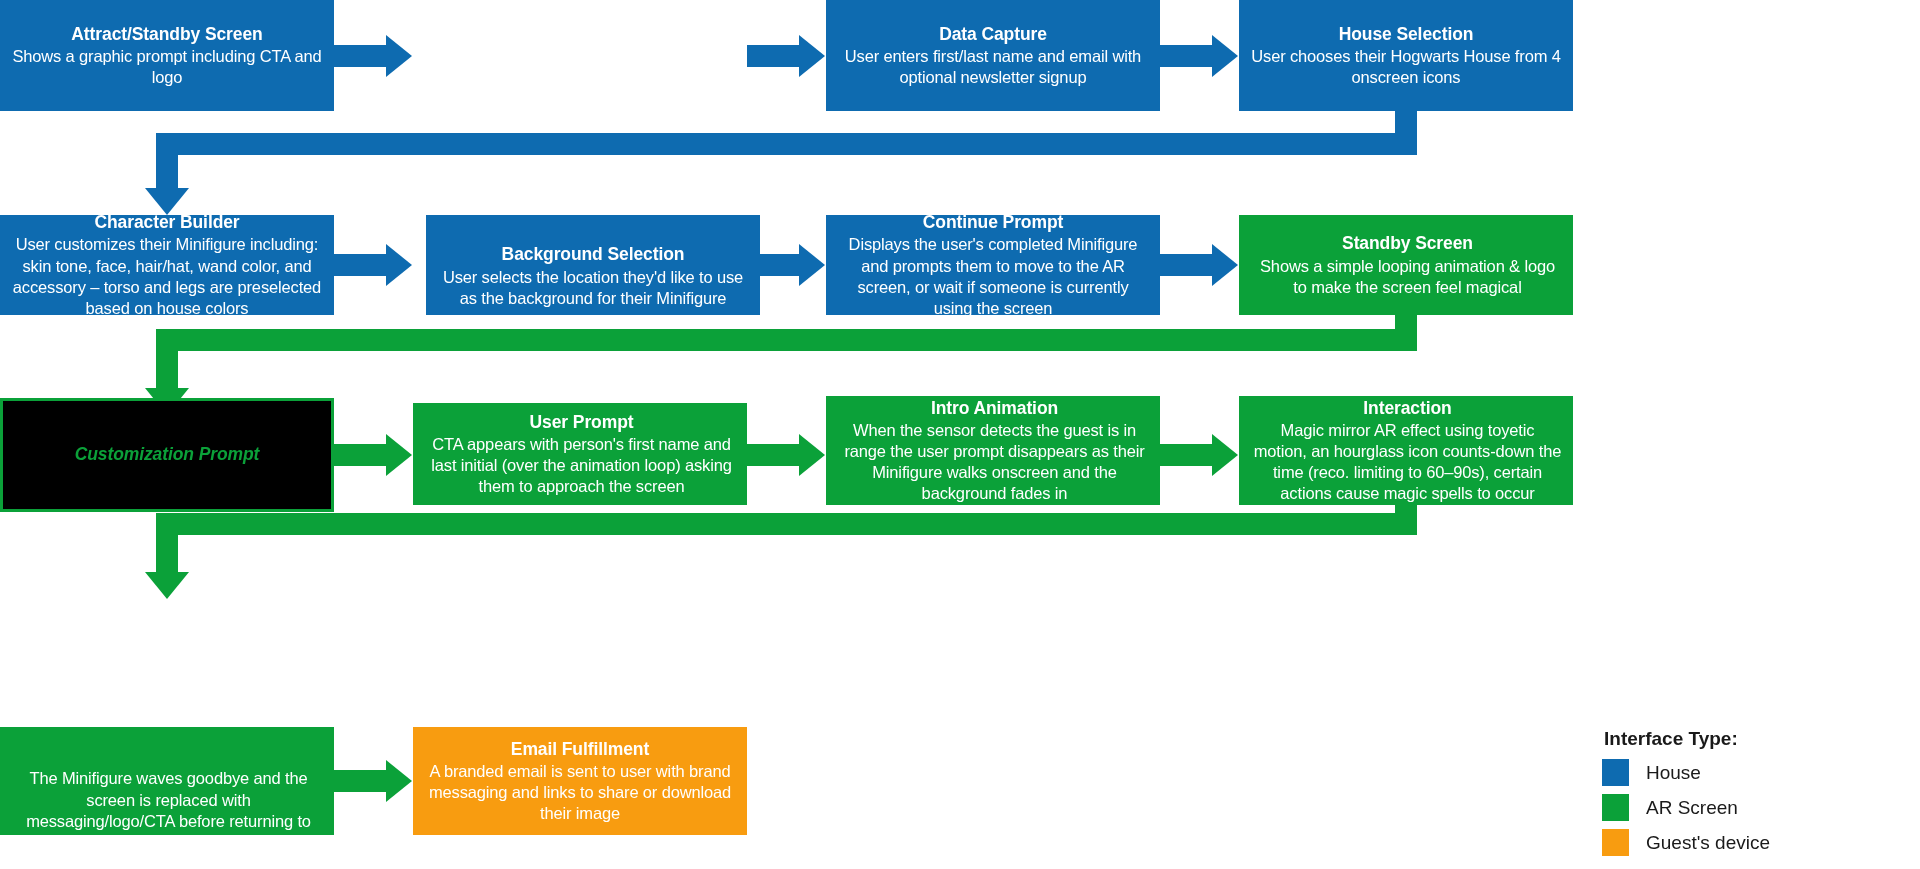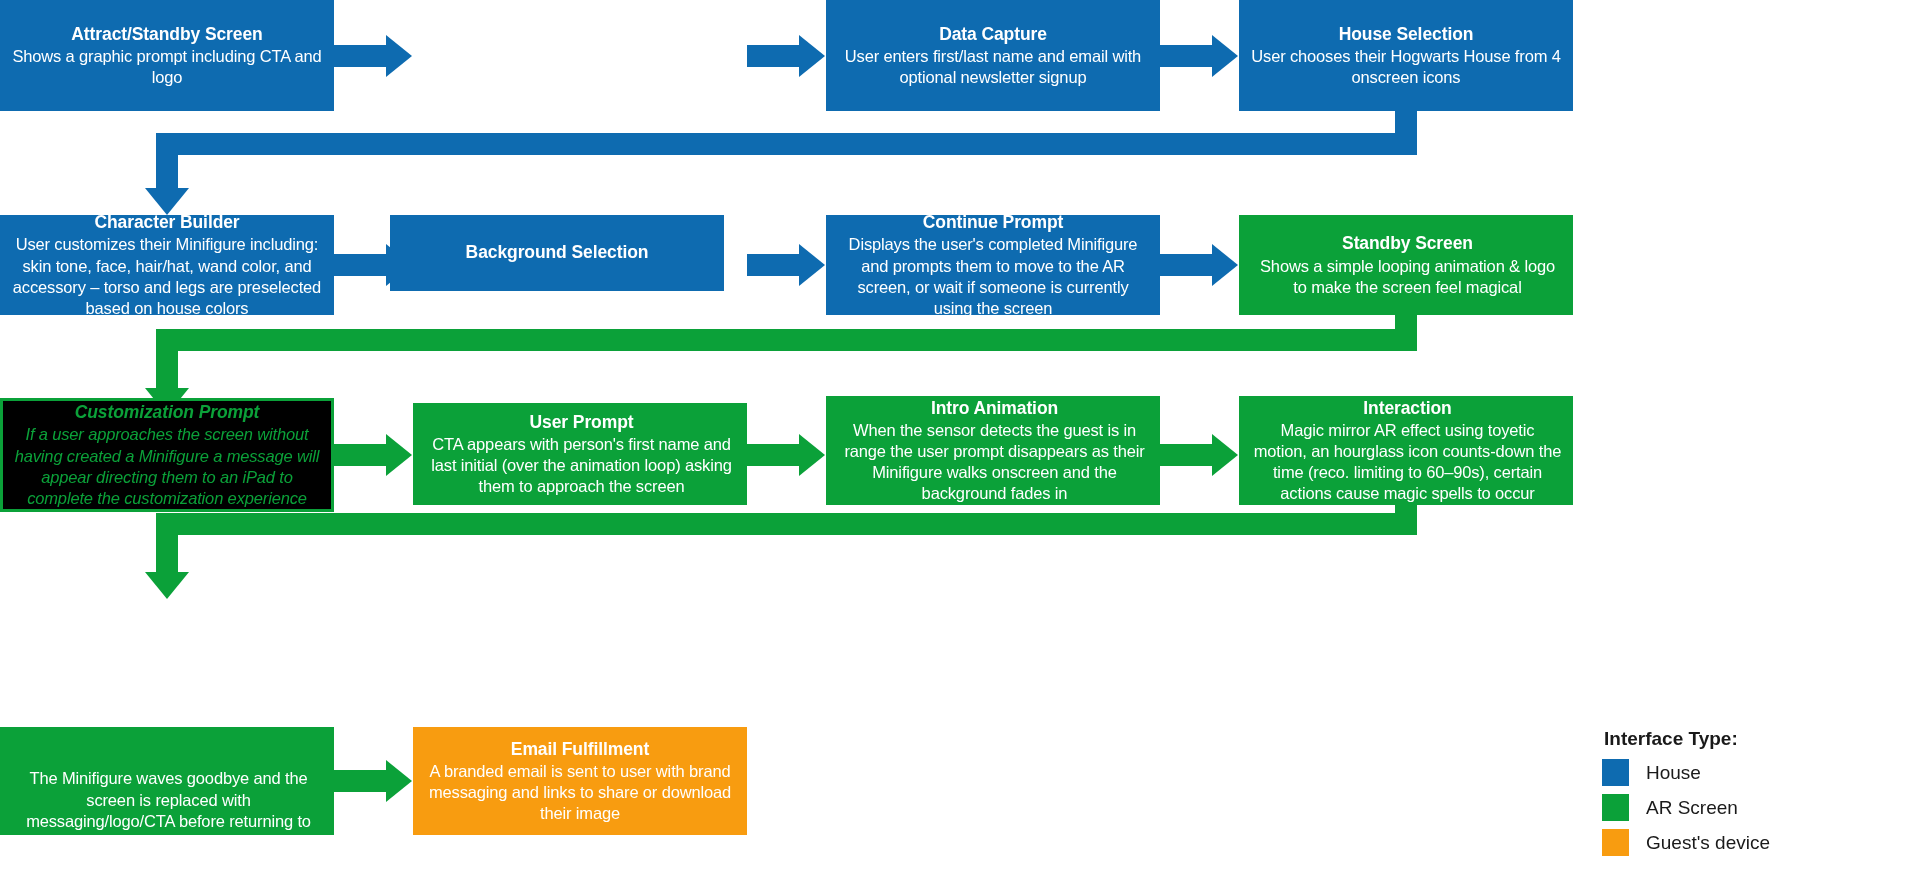--- a/index.html
+++ b/index.html
@@ -101,22 +101,23 @@
   <div class="arrowhead ah-down blue-a" style="left:145px;top:188px;"></div>
 
   <div class="box blue" style="left:0px;top:215px;width:334px;height:100px;">
     <div class="title">Character Builder</div>
     <div class="desc">User customizes their Minifigure including: skin tone, face, hair/hat, wand color, and accessory – torso and legs are preselected based on house colors</div>
   </div>
 
   <div class="seg blue-c" style="left:334px;top:254px;width:55px;height:22px;"></div>
   <div class="arrowhead ah-right blue-a" style="left:386px;top:244px;"></div>
 
-  <div class="box blue" style="left:390px;top:215px;width:334px;height:76px;">
+  <div class="box blue" style="left:426px;top:215px;width:334px;height:100px;justify-content:flex-end;">
     <div class="title">Background Selection</div>
+    <div class="desc">User selects the location they'd like to use as the background for their Minifigure</div>
   </div>
 
   <div class="seg blue-c" style="left:747px;top:254px;width:55px;height:22px;"></div>
   <div class="arrowhead ah-right blue-a" style="left:799px;top:244px;"></div>
 
   <div class="box blue" style="left:826px;top:215px;width:334px;height:100px;">
     <div class="title">Continue Prompt</div>
     <div class="desc">Displays the user's completed Minifigure and prompts them to move to the AR screen, or wait if someone is currently using the screen</div>
   </div>
 
@@ -128,21 +129,20 @@
     <div class="desc">Shows a simple looping animation &amp; logo to make the screen feel magical</div>
   </div>
 
   <div class="seg green-c" style="left:1395px;top:315px;width:22px;height:16px;"></div>
   <div class="seg green-c" style="left:156px;top:329px;width:1261px;height:22px;"></div>
   <div class="seg green-c" style="left:156px;top:329px;width:22px;height:62px;"></div>
   <div class="arrowhead ah-down green-a" style="left:145px;top:388px;"></div>
 
   <div class="box outline-green" style="left:0px;top:398px;width:334px;height:114px;">
     <div class="title">Customization Prompt</div>
-    <div class="desc">If a user approaches the screen without having created a Minifigure a message will appear directing them to an iPad to complete the customization experience</div>
   </div>
 
   <div class="seg green-c" style="left:334px;top:444px;width:55px;height:22px;"></div>
   <div class="arrowhead ah-right green-a" style="left:386px;top:434px;"></div>
 
   <div class="box green" style="left:413px;top:403px;width:334px;height:102px;">
     <div class="title">User Prompt</div>
     <div class="desc">CTA appears with person's first name and last initial (over the animation loop) asking them to approach the screen</div>
   </div>
 

